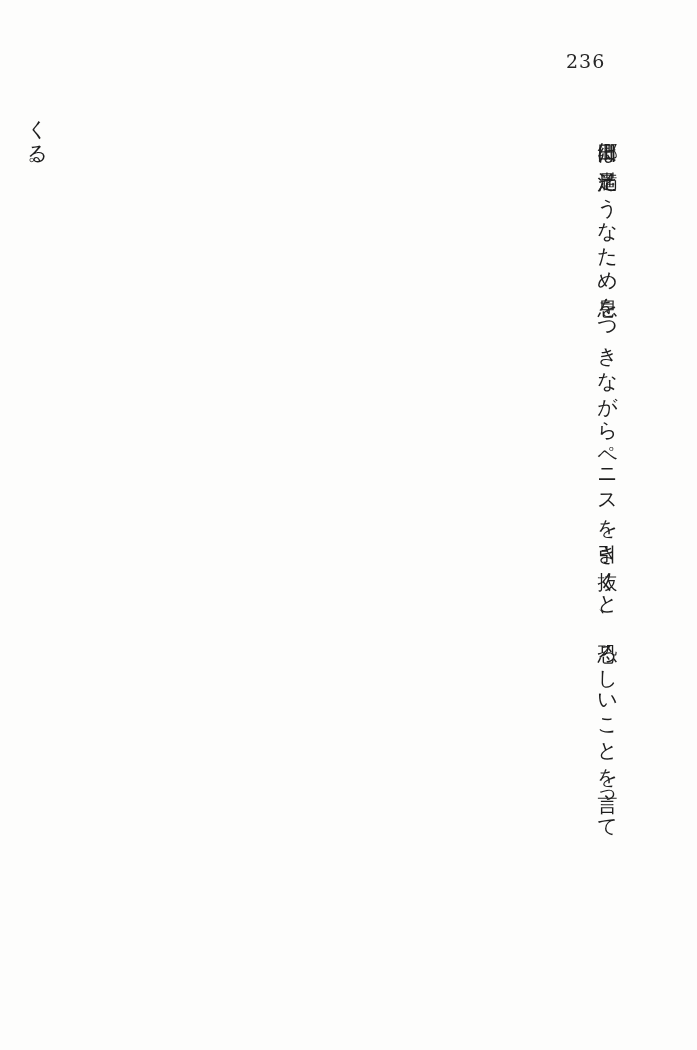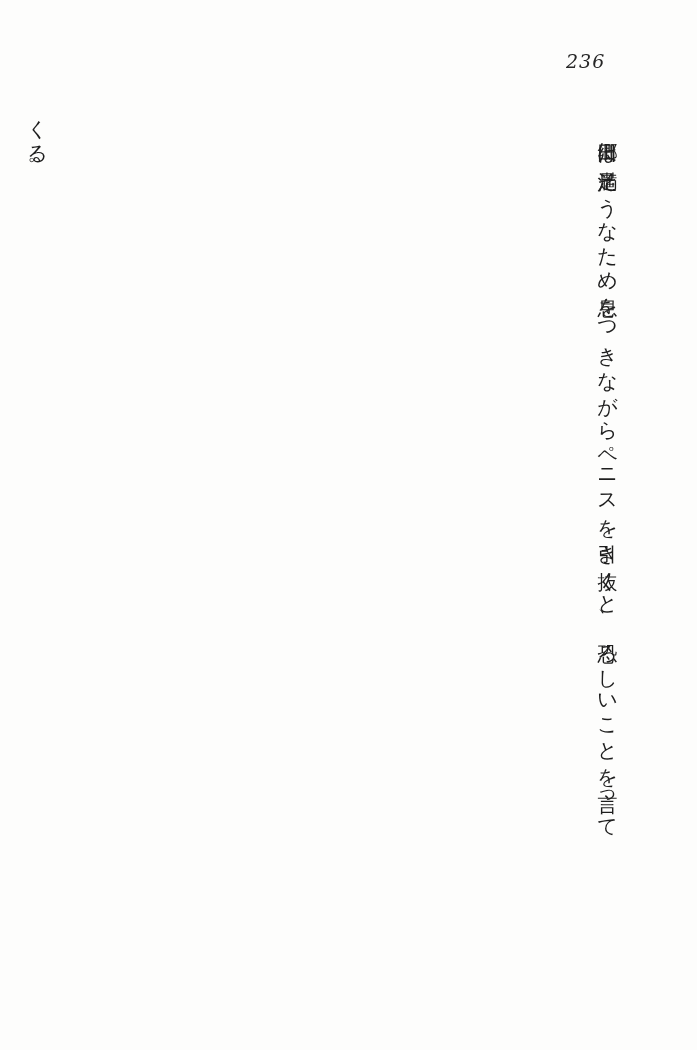--- a/index.html
+++ b/index.html
@@ -17,21 +17,20 @@
     width: 697px;
     height: 1050px;
     background: #fdfdfc;
     overflow: hidden;
   }
   .page-number {
     position: absolute;
     top: 50px;
     left: 566px;
     font-size: 19px;
-    font-style: italic;
     letter-spacing: 1px;
     color: #262626;
   }
   .text-block {
     position: absolute;
     top: 106px;
     right: 72px;
     width: 570px;
     height: 842px;
     writing-mode: vertical-rl;

